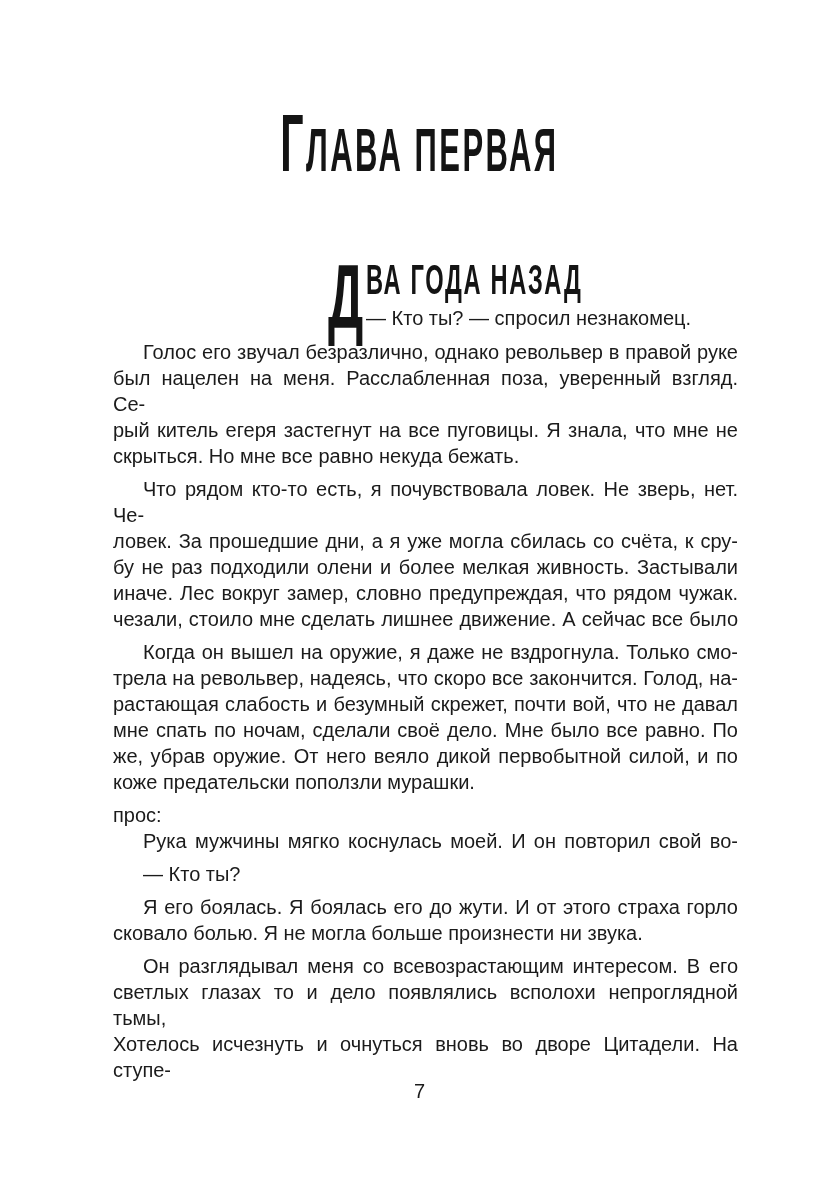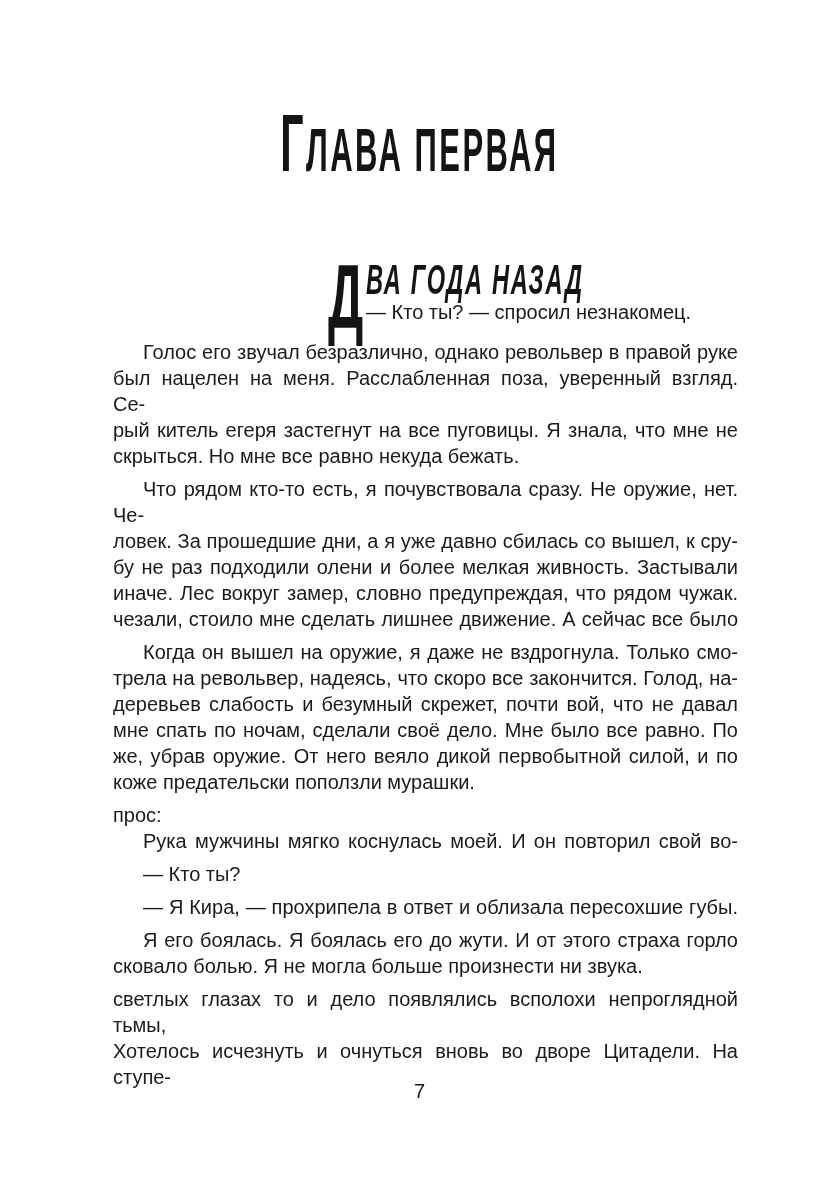--- a/index.html
+++ b/index.html
@@ -69,36 +69,35 @@
     font-size: 90px;
     line-height: 1;
     font-weight: 700;
     transform: scaleX(0.55);
     transform-origin: left top;
     color: #141414;
   }
   .section-title-row {
     margin-left: 38px;
     height: 34px;
-    font-style: italic;
   }
   .section-title {
     display: inline-block;
     font-size: 43px;
     line-height: 34px;
     font-weight: 700;
     letter-spacing: 3px;
     transform: scaleX(0.55);
     transform-origin: left bottom;
     white-space: nowrap;
     color: #141414;
   }
   .section-first-line {
     margin-left: 38px;
-    margin-top: 3px;
+    margin-top: 9px;
   }
 
   
   .para { margin: 7px; }
   .para .line {
     text-align: justify;
     text-align-last: justify;
     white-space: normal;
   }
   .para .line.first { text-indent: 30px; }
@@ -138,49 +137,47 @@
     </div>
 
     <div>
         <div class="para">
           <div class="line first">Голос его звучал безразлично, однако револьвер в правой руке</div>
           <div class="line">был нацелен на меня. Расслабленная поза, уверенный взгляд. Се-</div>
           <div class="line">рый китель егеря застегнут на все пуговицы. Я знала, что мне не</div>
           <div class="line last">скрыться. Но мне все равно некуда бежать.</div>
         </div>
         <div class="para">
-          <div class="line first">Что рядом кто-то есть, я почувствовала сразу. Не оружие, нет. Че-</div>
-          <div class="line">ловек. За прошедшие дни, а я уже давно сбилась со вышел, к сру-</div>
+          <div class="line first">Что рядом кто-то есть, я почувствовала ловек. Не зверь, нет. Че-</div>
+          <div class="line">ловек. За прошедшие дни, а я уже могла сбилась со счёта, к сру-</div>
           <div class="line">бу не раз подходили олени и более мелкая живность. Застывали</div>
           <div class="line">иначе. Лес вокруг замер, словно предупреждая, что рядом чужак.</div>
           <div class="line">чезали, стоило мне сделать лишнее движение. А сейчас все было</div>
         </div>
         <div class="para">
           <div class="line first">Когда он вышел на оружие, я даже не вздрогнула. Только смо-</div>
           <div class="line">трела на револьвер, надеясь, что скоро все закончится. Голод, на-</div>
-          <div class="line">деревьев слабость и безумный скрежет, почти вой, что не давал</div>
+          <div class="line">растающая слабость и безумный скрежет, почти вой, что не давал</div>
           <div class="line">мне спать по ночам, сделали своё дело. Мне было все равно. По</div>
           <div class="line">же, убрав оружие. От него веяло дикой первобытной силой, и по</div>
           <div class="line last">коже предательски поползли мурашки.</div>
         </div>
         <div class="para">
           <div class="line last">прос:</div>
           <div class="line first">Рука мужчины мягко коснулась моей. И он повторил свой во-</div>
         </div>
         <div class="para">
           <div class="line first last">— Кто ты?</div>
         </div>
         <div class="para">
-          <div class="line first">— Я Кира, — прохрипела в ответ и облизала пересохшие губы.</div>
-        </div>
-        <div class="para">
           <div class="line first">Я его боялась. Я боялась его до жути. И от этого страха горло</div>
           <div class="line last">сковало болью. Я не могла больше произнести ни звука.</div>
         </div>
         <div class="para">
+          <div class="line first">Он разглядывал меня со всевозрастающим интересом. В его</div>
           <div class="line">светлых глазах то и дело появлялись всполохи непроглядной тьмы,</div>
           <div class="line">Хотелось исчезнуть и очнуться вновь во дворе Цитадели. На ступе-</div>
         </div>
       </div>
 
   </div>
 
   <div class="page-number">7</div>
 
 </div>

